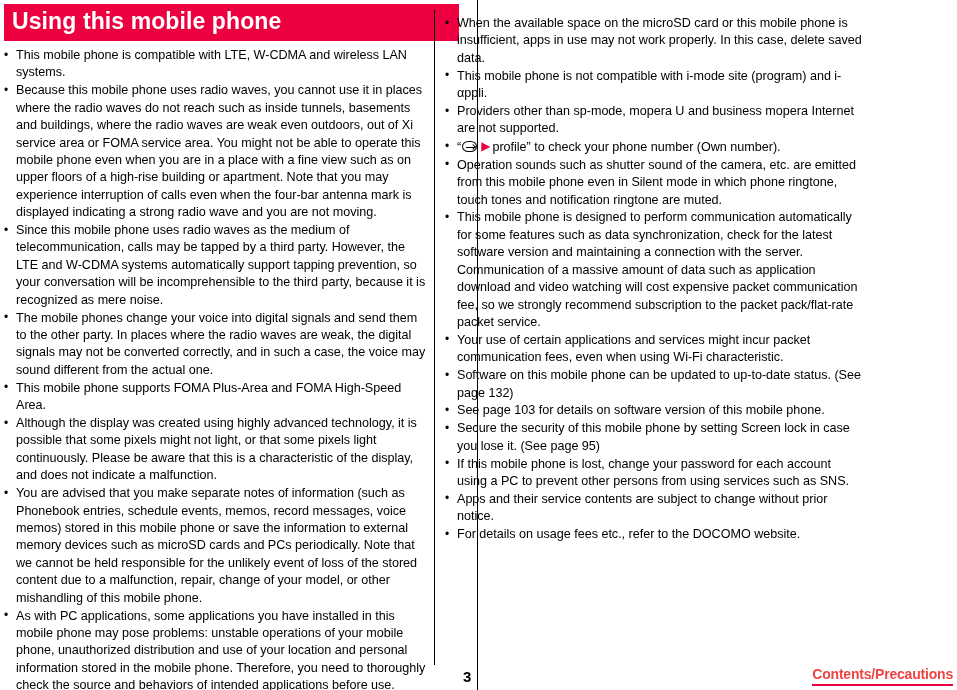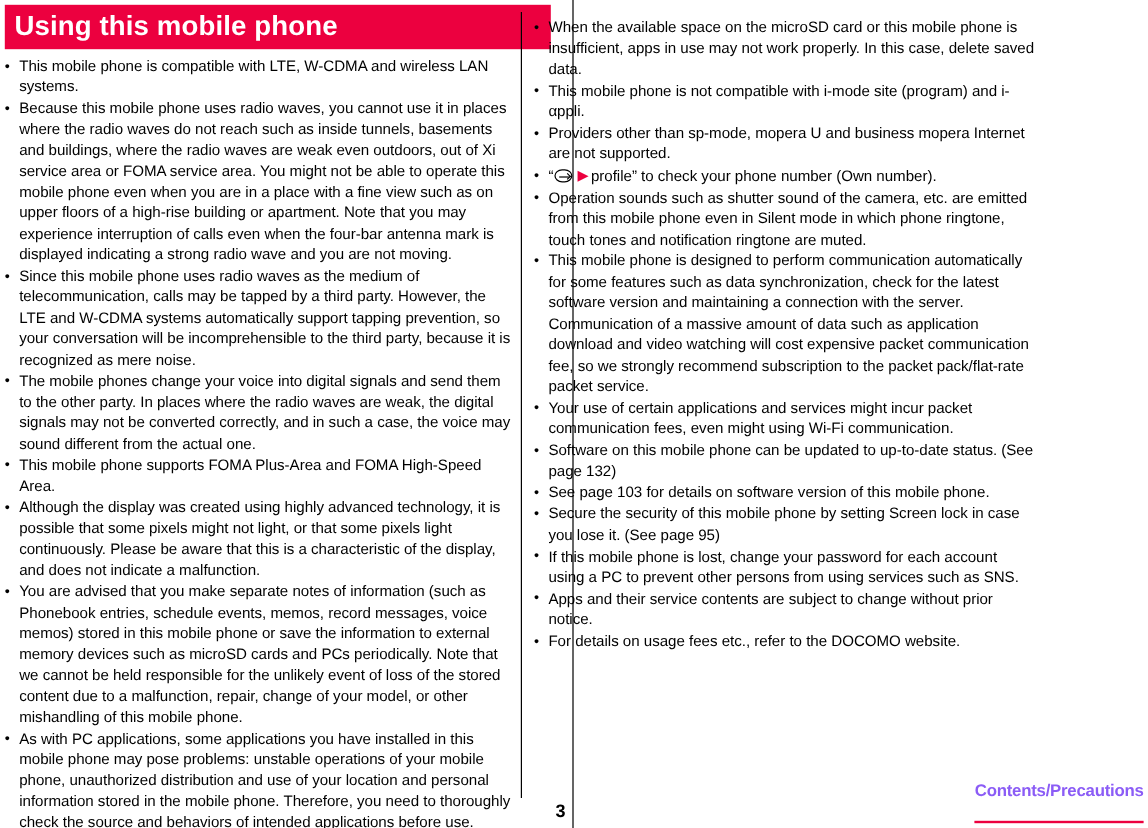--- a/index.html
+++ b/index.html
@@ -153,26 +153,26 @@
     font-size: 15px;
     font-weight: bold;
     color: #000000;
     line-height: 1;
   }
 
   .footer-tab {
     position: absolute;
     right: 4px;
     bottom: 4px;
-    color: #8b5cf6;
+    color: #ef4444;
     font-size: 14px;
     font-weight: bold;
     line-height: 1.2;
     border-bottom: 2.5px solid #ec003f;
-    padding-bottom: 17px;
+    padding-bottom: 1px;
     letter-spacing: -0.2px;
   }
 
   .col-divider-top {
     position: absolute;
     left: 477px;
     top: 0;
     width: 0;
     height: 690px;
     border-left: 1.5px solid #000;
@@ -211,21 +211,21 @@
         <li>When the available space on the microSD card or this mobile phone is insufficient, apps in use may not work properly. In this case, delete saved data.</li>
         <li><span>This mobile phone is not compatible with i-mode site (program) and i-αppli.</span></li>
         <li>Providers other than sp-mode, mopera U and business mopera Internet are not supported.</li>
 
         <li>
           <span>“</span><span class="key-icon"></span><span class="red-arrow">▶</span><span>profile” to check your phone number (Own number).</span>
         </li>
 
         <li>Operation sounds such as shutter sound of the camera, etc. are emitted from this mobile phone even in Silent mode in which phone ringtone, touch tones and notification ringtone are muted.</li>
         <li>This mobile phone is designed to perform communication automatically for some features such as data synchronization, check for the latest software version and maintaining a connection with the server. Communication of a massive amount of data such as application download and video watching will cost expensive packet communication fee, so we strongly recommend subscription to the packet pack/flat-rate packet service.</li>
-        <li>Your use of certain applications and services might incur packet communication fees, even might using Wi-Fi communication.</li>
+        <li>Your use of certain applications and services might incur packet communication fees, even when using Wi-Fi characteristic.</li>
         <li>Software on this mobile phone can be updated to up-to-date status. (See page 132)</li>
         <li>See page 103 for details on software version of this mobile phone.</li>
         <li>Secure the security of this mobile phone by setting Screen lock in case you lose it. (See page 95)</li>
         <li>If this mobile phone is lost, change your password for each account using a PC to prevent other persons from using services such as SNS.</li>
         <li>Apps and their service contents are subject to change without prior notice.</li>
         <li>For details on usage fees etc., refer to the DOCOMO website.</li>
       </ul>
 
     </div>
 

